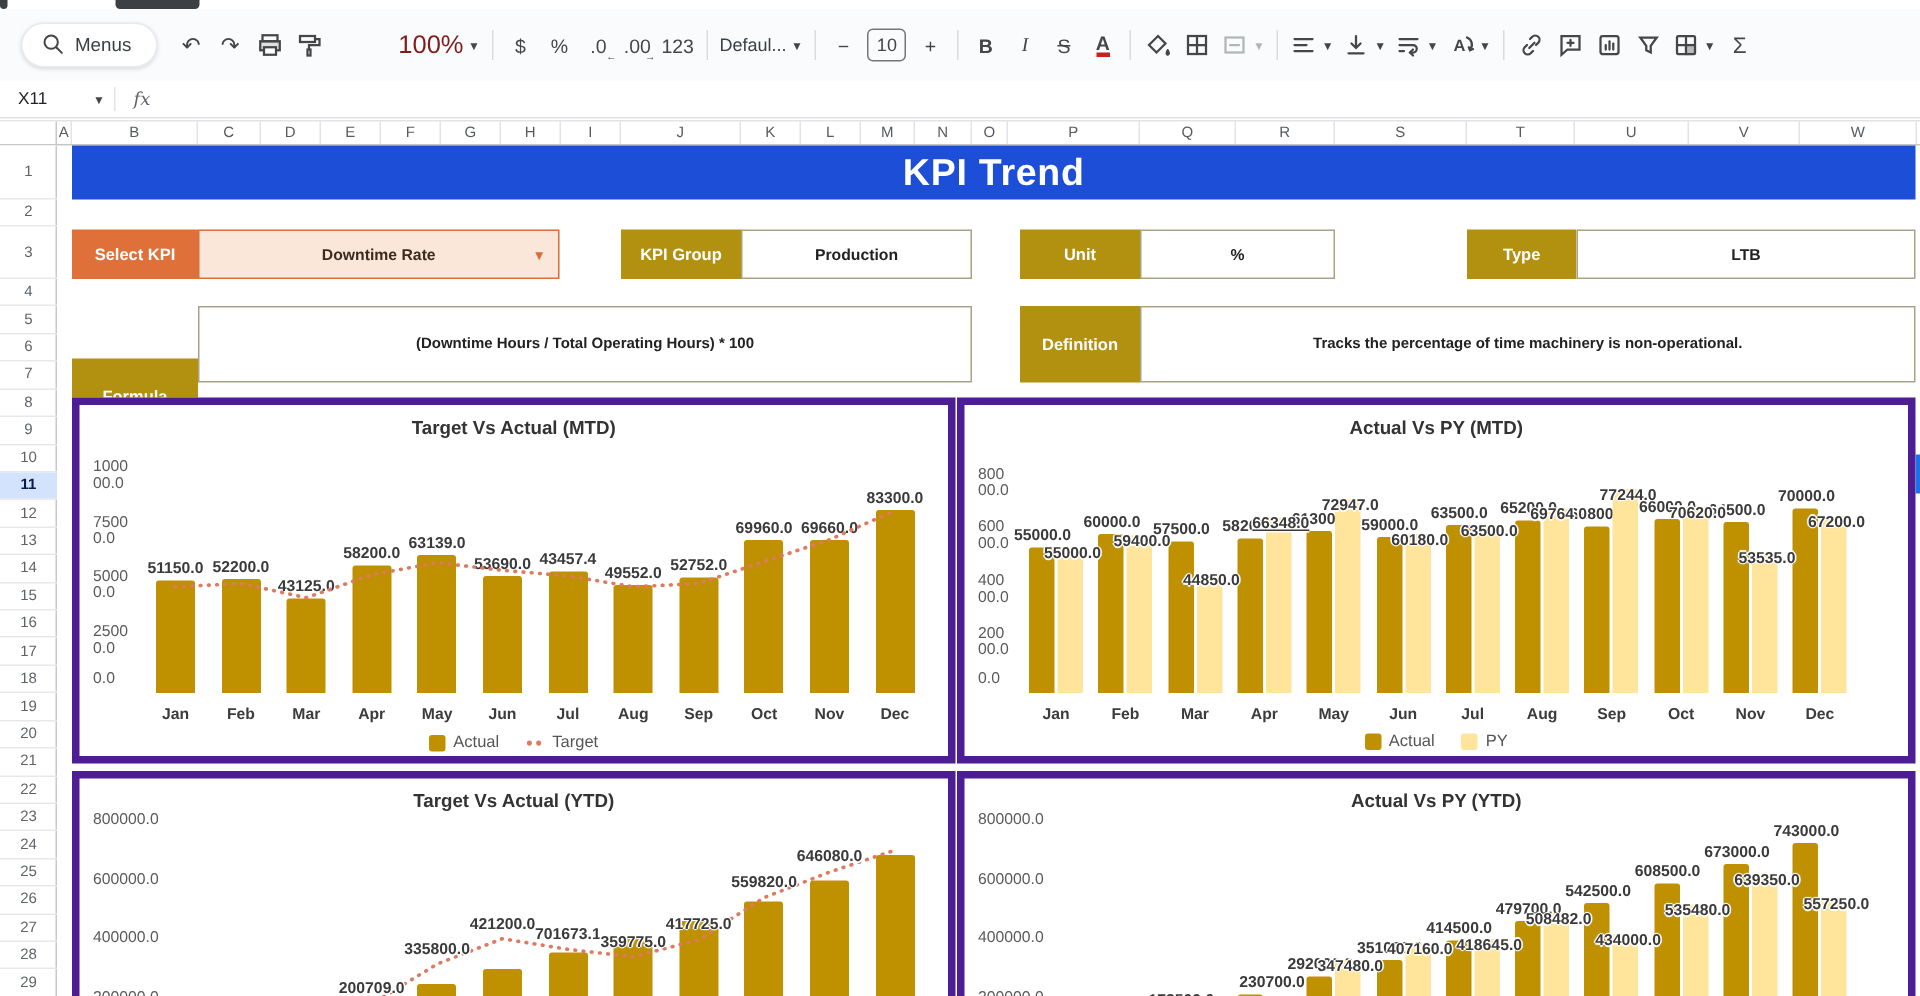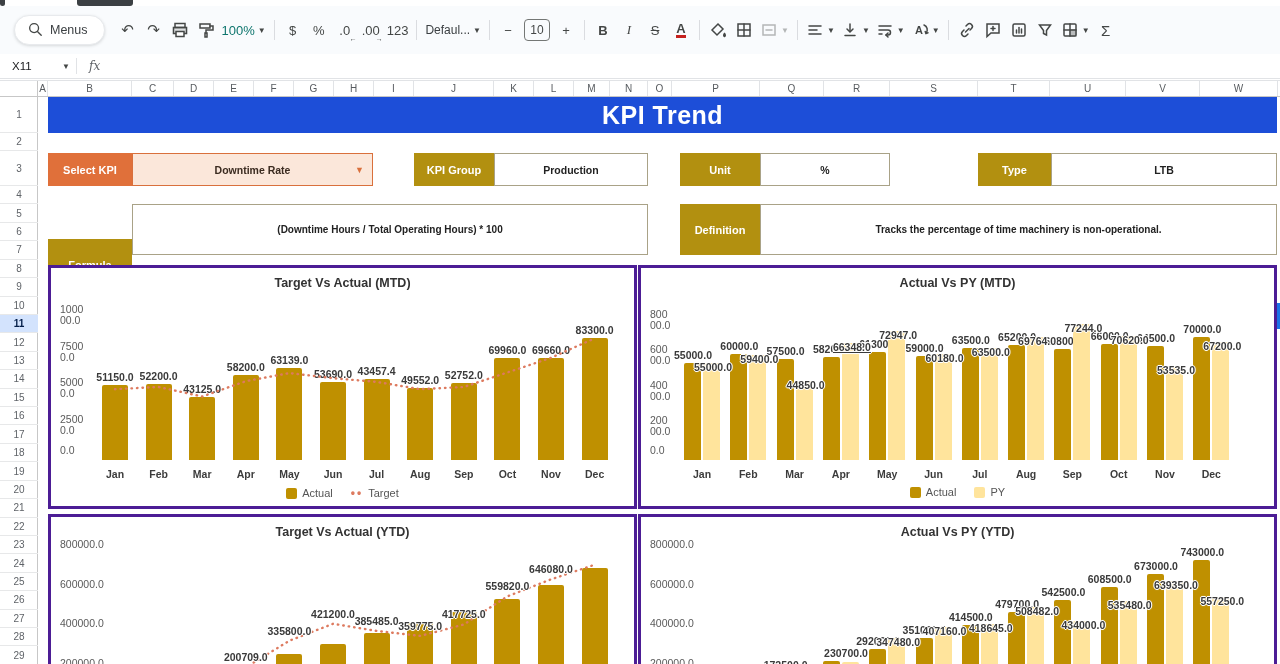--- a/index.html
+++ b/index.html
@@ -56,21 +56,21 @@
   .goldlab { background:#b29010; color:#fff; font-weight:bold; font-size:11px;
     display:flex; align-items:center; justify-content:center; }
   .valbox { background:#fff; border:1px solid #a9a287; color:#222; font-weight:bold; font-size:10.5px;
     display:flex; align-items:center; justify-content:center; text-align:center; }
   #kpidrop { background:#fbe7da; border:1px solid #d9703c; color:#3b2b20; font-weight:bold; font-size:10.5px;
     display:flex; align-items:center; justify-content:center; cursor:pointer; position:relative; }
   #kpidrop .dcaret { position:absolute; right:8px; color:#d9703c; font-size:9px; }
   #selkpi { background:#e0703a; }
 
   
-  .chartcard { position:absolute; background:#fff; border:3px solid #4c1d95; }
+  .chartcard { position:absolute; background:#fff; border:5px solid #4c1d95; }
   .ctitle { position:absolute; left:0; right:0; top:8px; text-align:center; font-weight:bold;
     font-size:12.5px; color:#333; }
   .ytick { position:absolute; font-size:10.5px; color:#5a5a5a; line-height:11px; white-space:pre-line; }
   .cbar { position:absolute; border-radius:2px 2px 0 0; }
   .dlabel { position:absolute; font-weight:bold; font-size:10.5px; color:#3a3a3a; text-align:center;
     text-shadow:0 0 2px #fff,1px 0 0 #fff,-1px 0 0 #fff,0 1px 0 #fff,0 -1px 0 #fff; white-space:nowrap; }
   .mlabel { position:absolute; font-size:10.5px; font-weight:600; color:#3c3c3c; text-align:center; width:40px; }
   .legend { position:absolute; left:0; right:0; display:flex; justify-content:center; gap:18px;
     font-size:11px; color:#555; align-items:center; }
   .lg-item { display:flex; align-items:center; gap:5px; }
@@ -113,21 +113,21 @@
       <div class="tbtn">
         <span>
           <svg width="18" height="18" viewBox="0 0 18 18" fill="none" stroke="#444746" stroke-width="1.5" stroke-linecap="round">
             <rect x="3" y="3" width="10" height="4"></rect>
             <path d="M13 5h3v4h-7v3"></path>
             <rect x="8" y="12" width="2" height="4"></rect>
           </svg>
         </span>
       </div>
       <div class="tbtn">
-        <span style="color:#0f766e;font-size:13px;">100%</span>
+        <span style="color:#7f1d1d;font-size:17px;margin-left:44px;">100%</span>
         <span class="caret">▼</span>
       </div>
       <div class="tsep"></div>
       <div class="tbtn">
         <span class="">$</span>
       </div>
       <div class="tbtn">
         <span class="">%</span>
       </div>
       <div class="tbtn">
@@ -537,21 +537,21 @@
       <div class="cbar" style="left: 399.8px; top: 95.387px; width: 26px; height: 94.613px; background: rgb(191, 144, 0);"></div>
       <div class="cbar" style="left: 443.4px; top: 81.5699px; width: 26px; height: 108.43px; background: rgb(191, 144, 0);"></div>
       <div class="cbar" style="left: 487px; top: 67.8121px; width: 26px; height: 122.188px; background: rgb(191, 144, 0);"></div>
       <div class="cbar" style="left: 530.6px; top: 51.3603px; width: 26px; height: 138.64px; background: rgb(191, 144, 0);"></div>
       <svg width="589" height="244" style="position: absolute; left: 0px; top: 0px; pointer-events: none;">
         <polyline points="64,178.2 107.6,168.3 151.2,158.4 194.8,150.4 238.4,123.7 282,106.8 325.6,113.9 369.2,118.9 412.8,107.5 456.40000000000003,79.4 500,62.4 543.6,47.8" fill="none" stroke="#dd7a5f" stroke-width="2.4" stroke-dasharray="0.5 5" stroke-linecap="round"></polyline>
       </svg>
       <div class="dlabel" style="left: 164.8px; top: 134.36px; width: 60px;">200709.0</div>
       <div class="dlabel" style="left: 208.4px; top: 107.68px; width: 60px;">335800.0</div>
       <div class="dlabel" style="left: 252px; top: 90.813px; width: 60px;">421200.0</div>
-      <div class="dlabel" style="left: 295.6px; top: 97.8667px; width: 60px;">385485.0</div>
+      <div class="dlabel" style="left: 295.6px; top: 97.8667px; width: 60px;">701673.1</div>
       <div class="dlabel" style="left: 339.2px; top: 102.944px; width: 60px;">359775.0</div>
       <div class="dlabel" style="left: 382.8px; top: 91.4993px; width: 60px;">417725.0</div>
       <div class="dlabel" style="left: 426.4px; top: 63.4355px; width: 60px;">559820.0</div>
       <div class="dlabel" style="left: 470px; top: 46.3992px; width: 60px;">646080.0</div>
     </div>
     <div class="chartcard" style="left: 638px; top: 514px; width: 639px; height: 244px;">
       <div class="ctitle">Actual Vs PY (YTD)</div>
       <div class="ytick" style="left: 9px; top: 22px;">800000.0</div>
       <div class="ytick" style="left: 9px; top: 61.5px;">600000.0</div>
       <div class="ytick" style="left: 9px; top: 101px;">400000.0</div>

